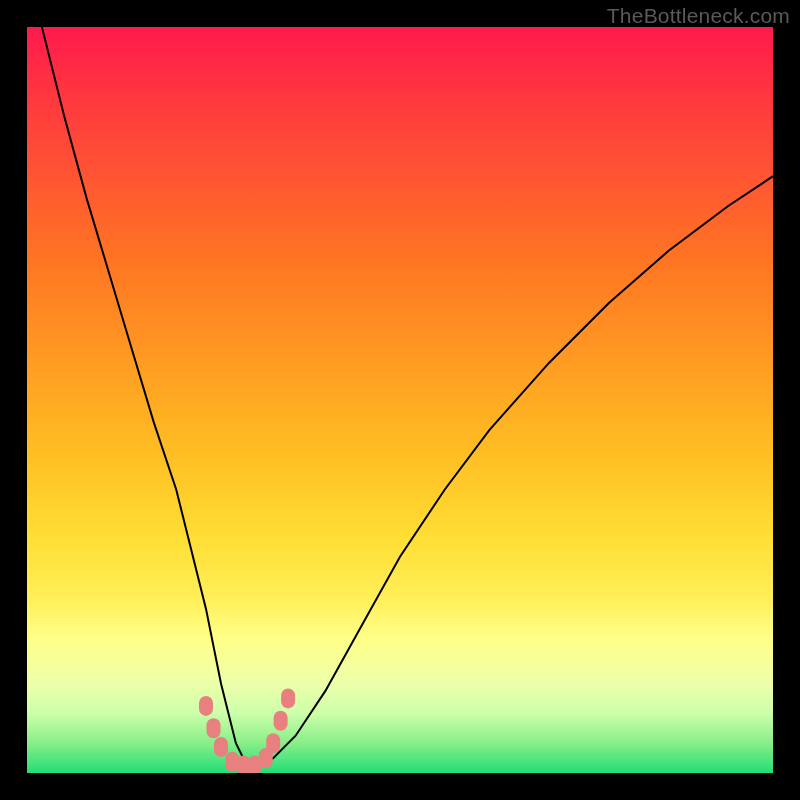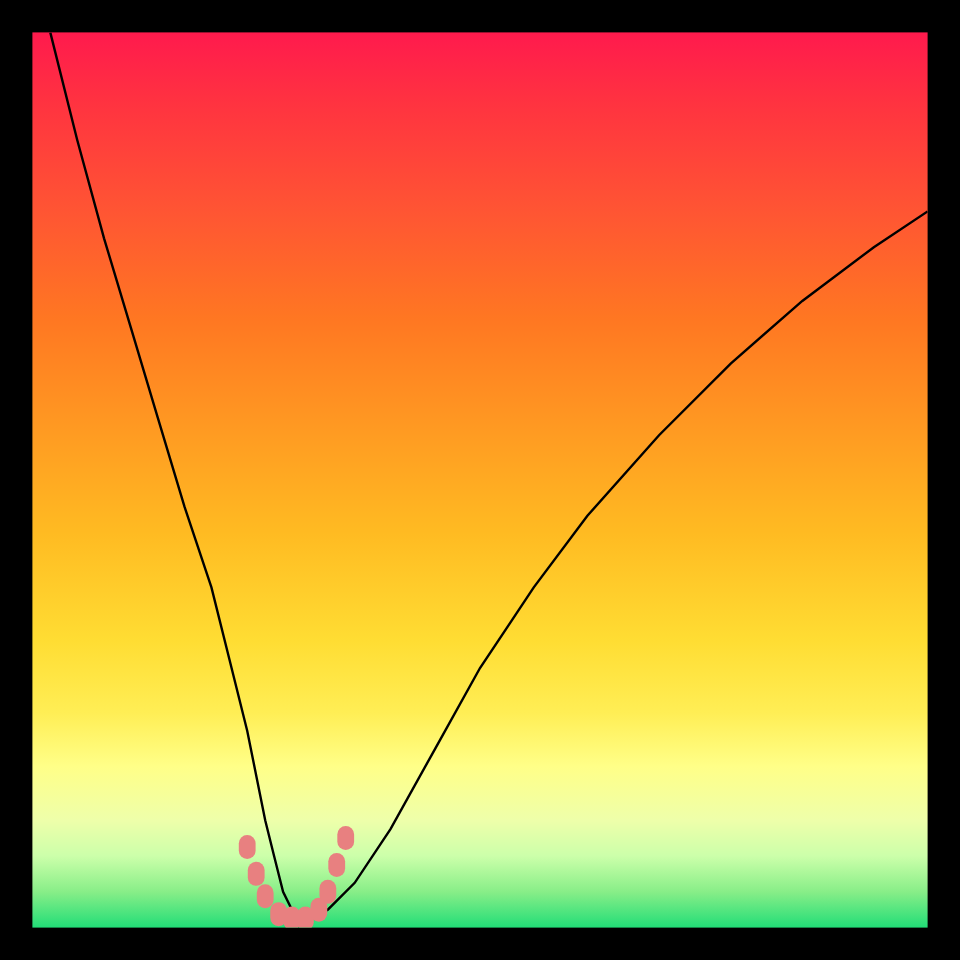--- a/index.html
+++ b/index.html
@@ -75,14 +75,15 @@
           <rect x="209.3" y="728.5" width="14" height="20" rx="7" ry="7" class="marker"></rect>
           <rect x="220.5" y="728.5" width="14" height="20" rx="7" ry="7" class="marker"></rect>
           <rect x="231.7" y="721.1" width="14" height="20" rx="7" ry="7" class="marker"></rect>
           <rect x="239.2" y="706.2" width="14" height="20" rx="7" ry="7" class="marker"></rect>
           <rect x="246.6" y="683.8" width="14" height="20" rx="7" ry="7" class="marker"></rect>
           <rect x="254.1" y="661.4" width="14" height="20" rx="7" ry="7" class="marker"></rect>
         </g>
     </svg>
   </div>
 
+  <div class="watermark">TheBottleneck.com</div>
 
 </div>
 
 </body></html>

